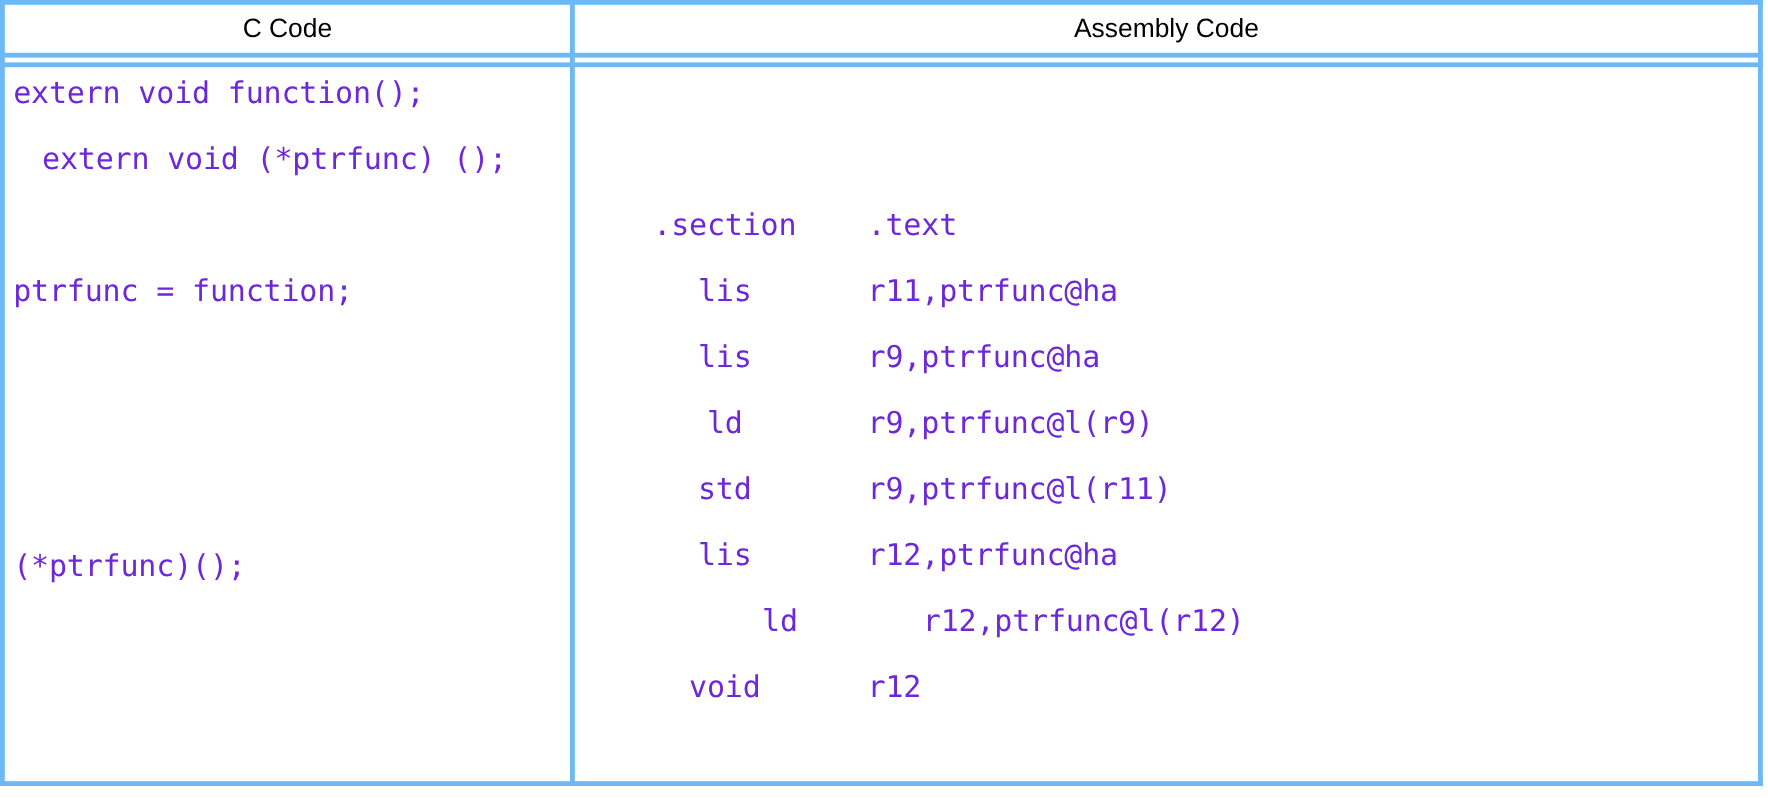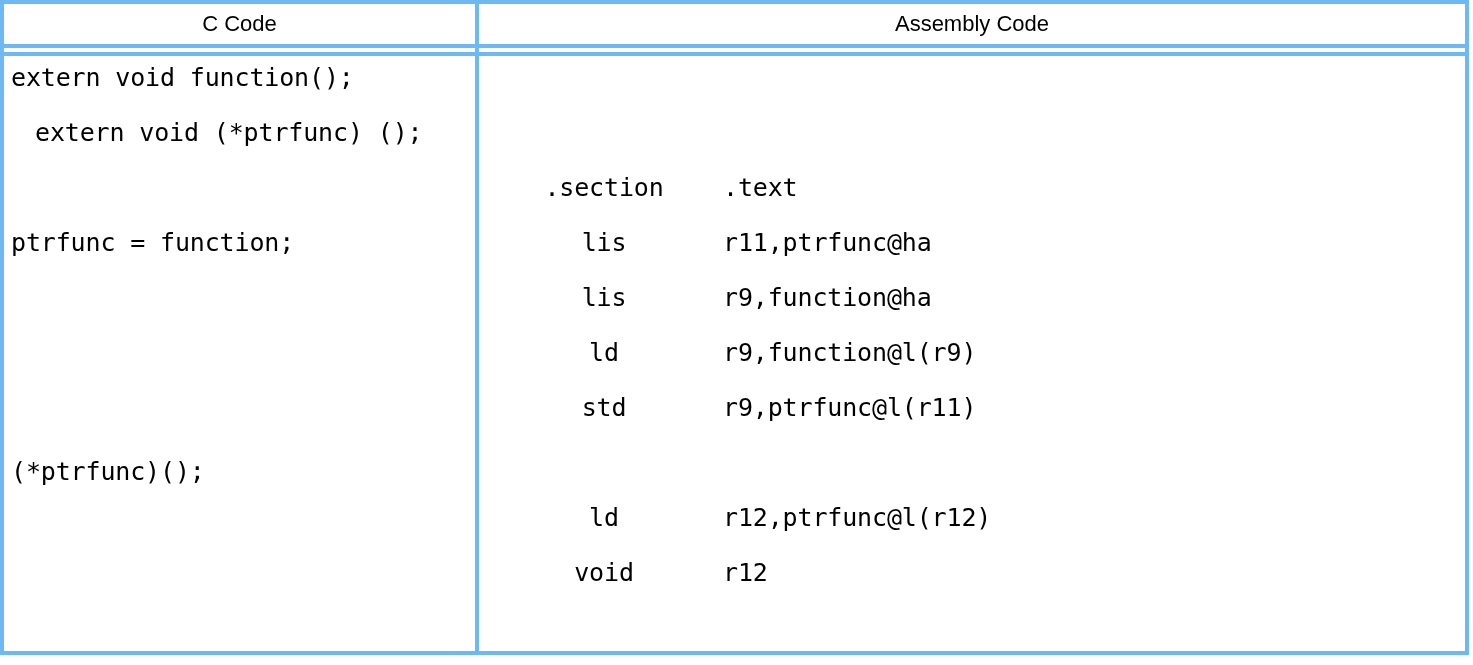--- a/index.html
+++ b/index.html
@@ -97,21 +97,21 @@
   .pane-asm { left: 479px; width: 986px; text-align: center; }
 
   .code-line {
     position: absolute;
     left: 7px;
     height: 55px;
     line-height: 55px;
     font-family: "DejaVu Sans Mono", monospace;
     font-size: 25px;
     letter-spacing: -0.15px;
-    color: #000000;
+    color: #6d28d9;
     white-space: pre;
   }
   .pane-asm .code-line { left: 6px; }
 
   .asm-mnemonic {
     display: inline-block;
     width: 238px;
     vertical-align: top;
   }
   .asm-operand {
@@ -141,20 +141,21 @@
   <div class="pane pane-c" id="pane-c">
       <div class="code-line" style="top: -6px;">extern void function();</div>
       <div class="code-line" style="top: 49px; margin-left: 24px;">extern void (*ptrfunc) ();</div>
       <div class="code-line" style="top: 159px;">ptrfunc = function;</div>
       <div class="code-line" style="top: 388px;">(*ptrfunc)();</div>
     </div>
 
   <div class="pane pane-asm" id="pane-asm">
       <div class="code-line" style="top: 104px;"><span class="asm-mnemonic">.section</span><span class="asm-operand">.text</span></div>
       <div class="code-line" style="top: 159px;"><span class="asm-mnemonic">lis</span><span class="asm-operand">r11,ptrfunc@ha</span></div>
-      <div class="code-line" style="top: 214px;"><span class="asm-mnemonic">lis</span><span class="asm-operand">r9,function@ha</span></div>
-      <div class="code-line" style="top: 269px;"><span class="asm-mnemonic">ld</span><span class="asm-operand">r9,function@l(r9)</span></div>
+      <div class="code-line" style="top: 214px;"><span class="asm-mnemonic">lis</span><span class="asm-operand">r9,ptrfunc@ha</span></div>
+      <div class="code-line" style="top: 269px;"><span class="asm-mnemonic">ld</span><span class="asm-operand">r9,ptrfunc@l(r9)</span></div>
       <div class="code-line" style="top: 324px;"><span class="asm-mnemonic">std</span><span class="asm-operand">r9,ptrfunc@l(r11)</span></div>
-      <div class="code-line" style="top: 434px;"><span class="asm-mnemonic">ld</span><span class="asm-operand">r12,ptrfunc@l(r12)</span></div>
+      <div class="code-line" style="top: 379px;"><span class="asm-mnemonic">lis</span><span class="asm-operand">r12,ptrfunc@ha</span></div>
+      <div class="code-line" style="top: 434px; margin-left: 46px;"><span class="asm-mnemonic">ld</span><span class="asm-operand">r12,ptrfunc@l(r12)</span></div>
       <div class="code-line" style="top: 489px;"><span class="asm-mnemonic">void</span><span class="asm-operand">r12</span></div>
     </div>
 
 </div>
 
 </body></html>

